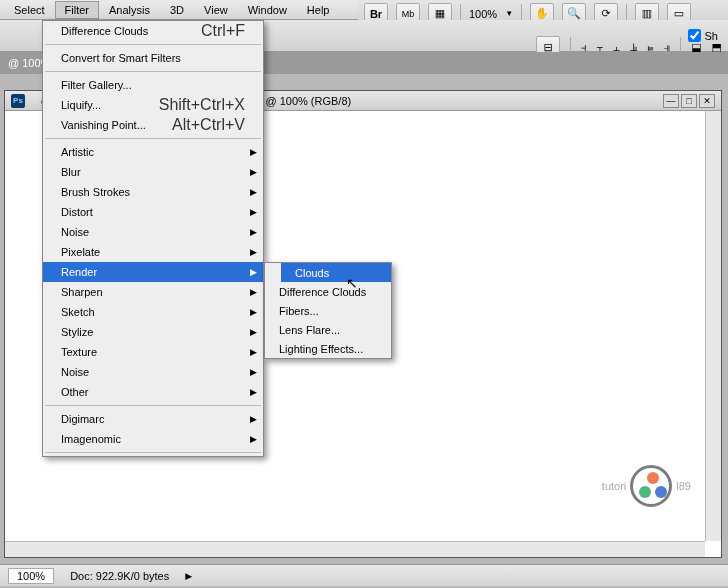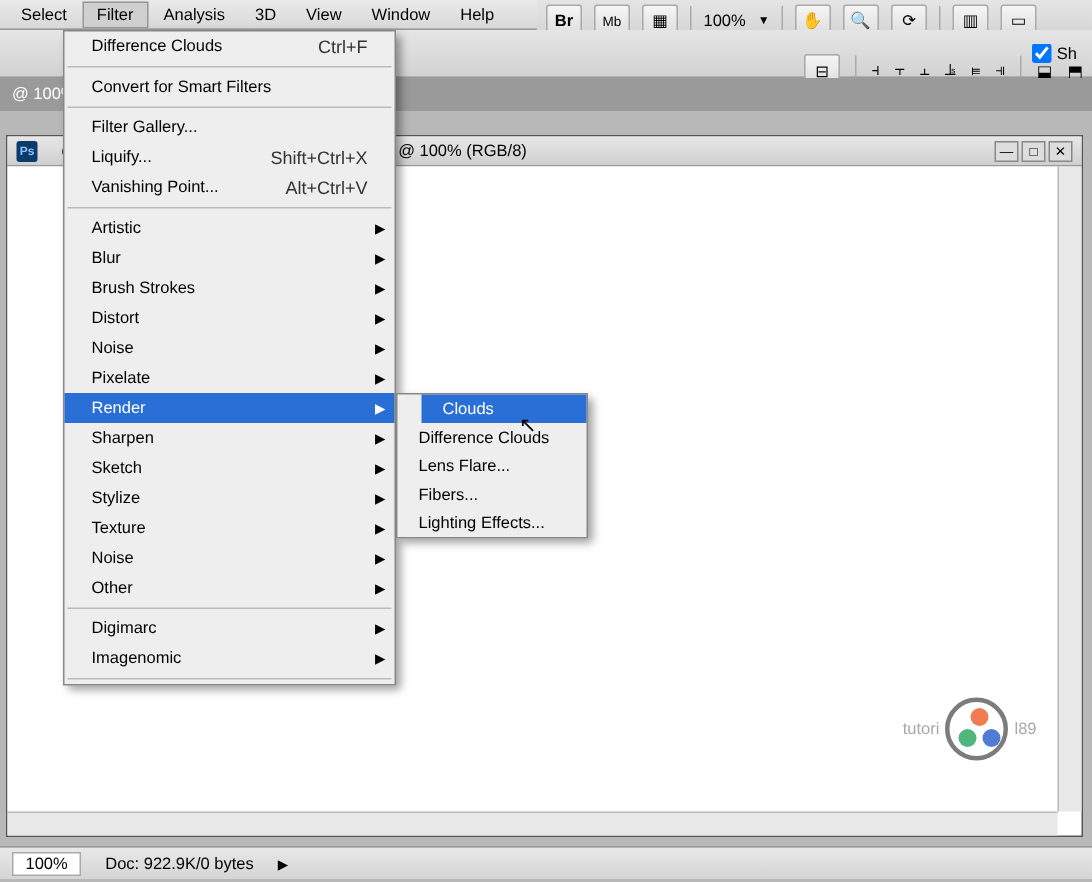--- a/index.html
+++ b/index.html
@@ -28,21 +28,21 @@
 .scroll-v { position: absolute; top: 20px; right: 0; width: 16px; bottom: 16px; background: #e8e8e8; border-left: 1px solid #bbb; }
 .scroll-h { position: absolute; bottom: 0; left: 0; right: 16px; height: 16px; background: #e8e8e8; border-top: 1px solid #bbb; }
 
 .statusbar { position: absolute; bottom: 2px; left: 0; right: 0; height: 22px; background: linear-gradient(#e8e8e8,#d5d5d5); border-top: 1px solid #999; display: flex; align-items: center; padding: 0 8px; gap: 16px; font-size: 10px; }
 .statusbar .sbox { border: 1px solid #aaa; padding: 1px 8px; background: #fff; }
 
 .dropdown { position: absolute; top: 20px; left: 42px; width: 222px; background: #eee; border: 1px solid #888; box-shadow: 3px 3px 6px rgba(0,0,0,0.4); z-index: 100; }
 .dropdown .row { height: 20px; display: flex; align-items: center; padding: 0 18px 0 18px; position: relative; cursor: default; }
 .dropdown .row.sep { height: 1px; background: #bbb; margin: 3px 2px; padding: 0; }
 .dropdown .row .label { flex: 1; }
-.dropdown .row .accel { color: #333; font-size: 12px; }
+.dropdown .row .accel { color: #333; font-size: 16px; }
 .dropdown .row .arrow { position: absolute; right: 6px; font-size: 9px; }
 .dropdown .row.hl { background: #2a6fd6; color: #fff; }
 
 .submenu { position: absolute; top: 262px; left: 264px; width: 128px; background: #eee; border: 1px solid #888; box-shadow: 3px 3px 6px rgba(0,0,0,0.4); z-index: 101; }
 .submenu .row { height: 19px; display: flex; align-items: center; padding: 0 14px; cursor: default; }
 .submenu .row.hl { background: #2a6fd6; color: #fff; margin-left: 16px; }
 
 .watermark { position: absolute; right: 30px; bottom: 50px; color: #999; font-size: 28px; font-family: Arial; display: flex; align-items: center; gap: 4px; opacity: 0.85; }
 .watermark .wmcircle { width: 42px; height: 42px; border: 3px solid #666; border-radius: 50%; position: relative; }
 .watermark .wmcircle::before { content:''; position:absolute; width: 12px; height: 12px; background: #e63; border-radius: 50%; top: 4px; left: 14px; }
@@ -234,18 +234,18 @@
     <div class="row">
       <span class="label">Imagenomic</span>
       <span class="arrow">▶</span>
     </div>
     <div class="row sep"></div>
   </div>
 
 <div class="submenu" id="render-submenu">
     <div class="row hl">Clouds</div>
     <div class="row">Difference Clouds</div>
+    <div class="row">Fibers...</div>
     <div class="row">Lens Flare...</div>
-    <div class="row">Fibers...</div>
     <div class="row">Lighting Effects...</div>
   </div>
 
 <div class="cursor">↖</div>
 
 </body></html>

